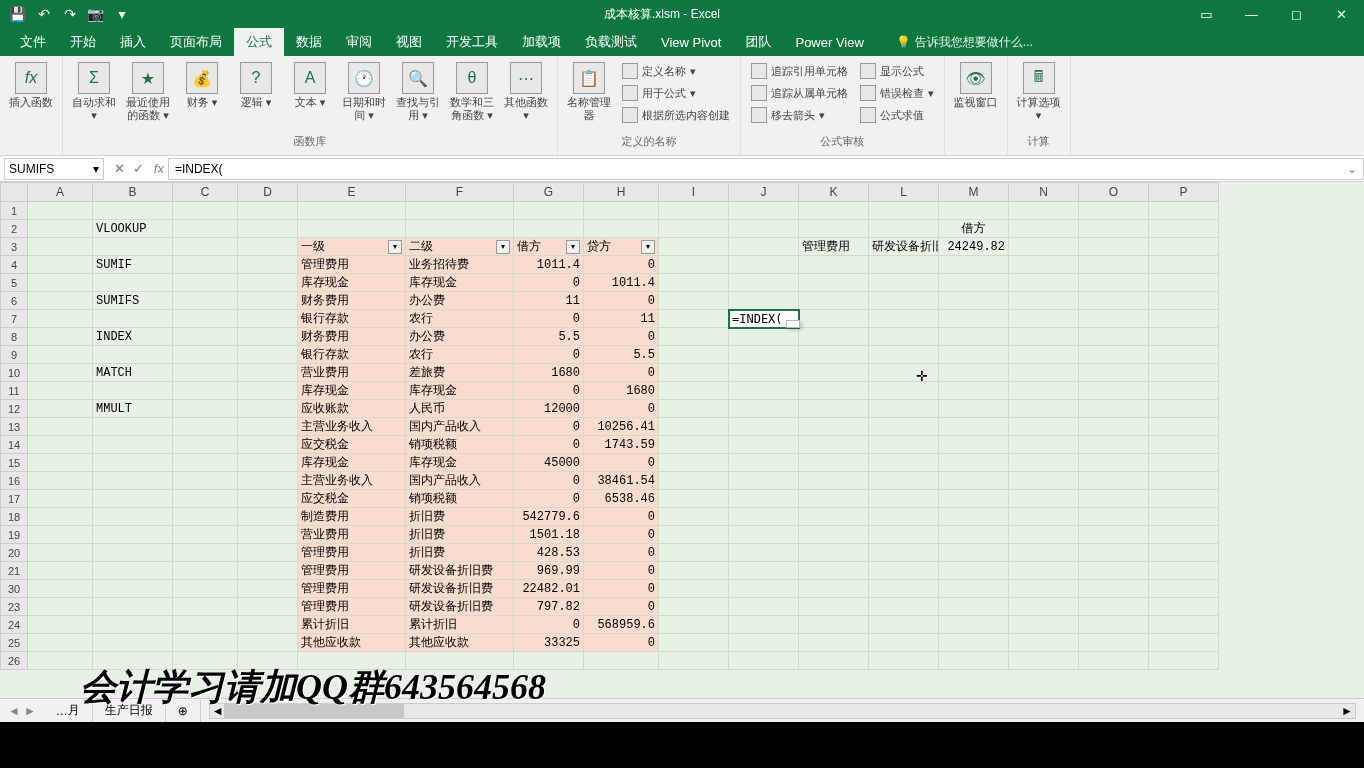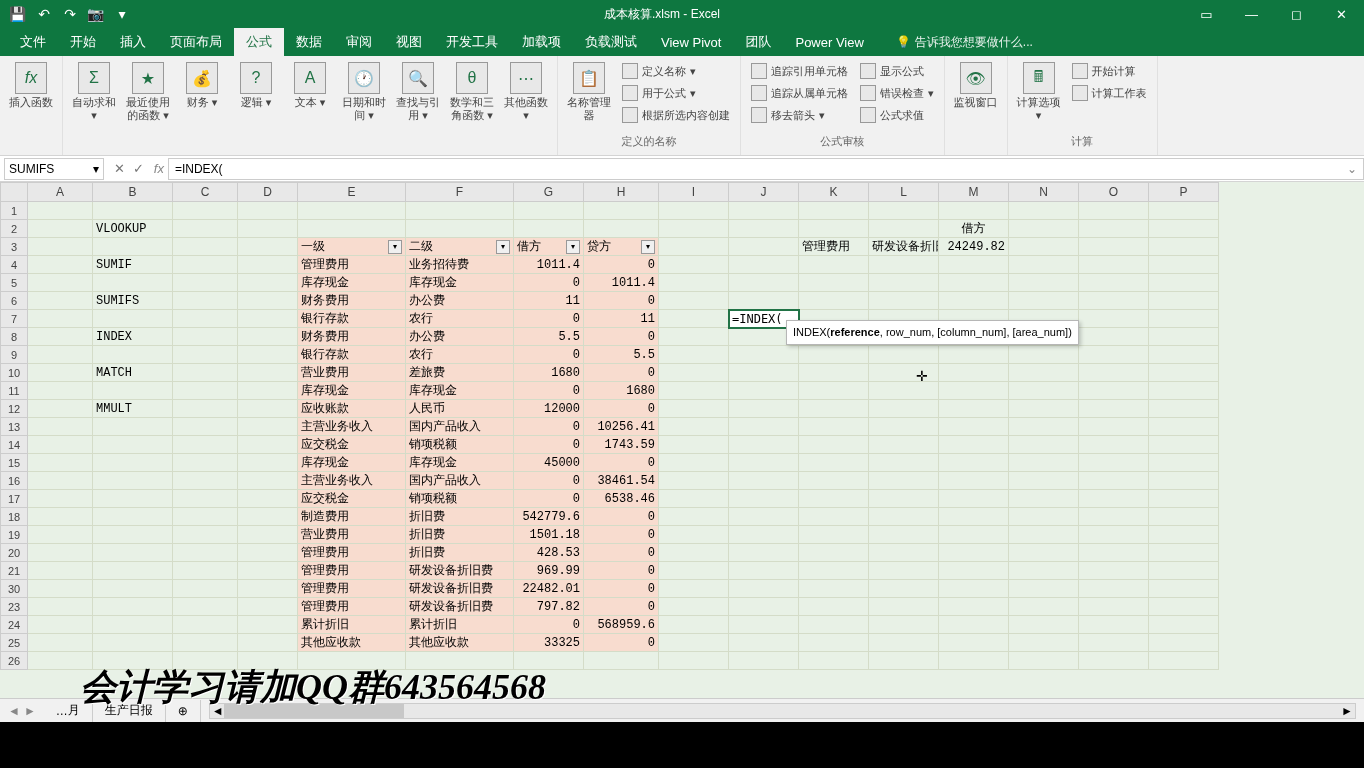--- a/index.html
+++ b/index.html
@@ -140,20 +140,21 @@
           </div>
         <div class="rbtn-big">
             <div class="ic">θ</div>
             <div class="lbl"><span>数学和三角函数</span> ▾</div>
           </div>
         <div class="rbtn-big">
             <div class="ic">⋯</div>
             <div class="lbl"><span>其他函数</span> ▾</div>
           </div>
       </div>
+      <div class="rgroup-label">函数库</div>
     </div>
     <div class="rgroup">
       <div class="rgroup-content">
         <div class="rbtn-big">
             <div class="ic">📋</div>
             <div class="lbl">名称管理器</div>
           </div>
         <div style="display:flex;flex-direction:column;">
           <div class="rbtn-small"><div class="ic"></div><span>定义名称</span> ▾</div>
           <div class="rbtn-small"><div class="ic"></div><span>用于公式</span> ▾</div>
@@ -200,30 +201,20 @@
           </div>
       </div>
       <div class="rgroup-label"></div>
     </div>
     <div class="rgroup">
       <div class="rgroup-content">
         <div class="rbtn-big">
             <div class="ic">🖩</div>
             <div class="lbl"><span>计算选项</span> ▾</div>
           </div>
-        <div style="display:flex;flex-direction:column;">
-          <div class="rbtn-small">
-              <div class="ic"></div>
-              <span>开始计算</span>
-            </div>
-          <div class="rbtn-small">
-              <div class="ic"></div>
-              <span>计算工作表</span>
-            </div>
-        </div>
       </div>
       <div class="rgroup-label">计算</div>
     </div>
   </div>
 
   <div class="namebox-row">
     <div class="namebox">
         <span>SUMIFS</span>
         <span>▾</span>
       </div>
@@ -760,21 +751,20 @@
           <div class="cell" style="width: 70px;"></div>
           <div class="cell" style="width: 70px;"></div>
           <div class="cell" style="width: 70px;"></div>
           <div class="cell" style="width: 70px;"></div>
           <div class="cell" style="width: 70px;"></div>
           <div class="cell" style="width: 70px;"></div>
           <div class="cell" style="width: 70px;"></div>
         </div>
       </div>
     <div class="tooltip" style="top:138px; left:786px;">
-      <div><span>INDEX(</span><span class="bold">reference</span><span>, row_num, [column_num], [area_num])</span></div>
     </div>
     <div class="cursor-plus" style="top:186px; left:916px;">✛</div>
   </div>
 
   <div class="sheet-tabs">
     <div class="sheet-nav">
       <span>◄</span>
       <span>►</span>
     </div>
     <div class="tab-item">…<span>月</span></div>

